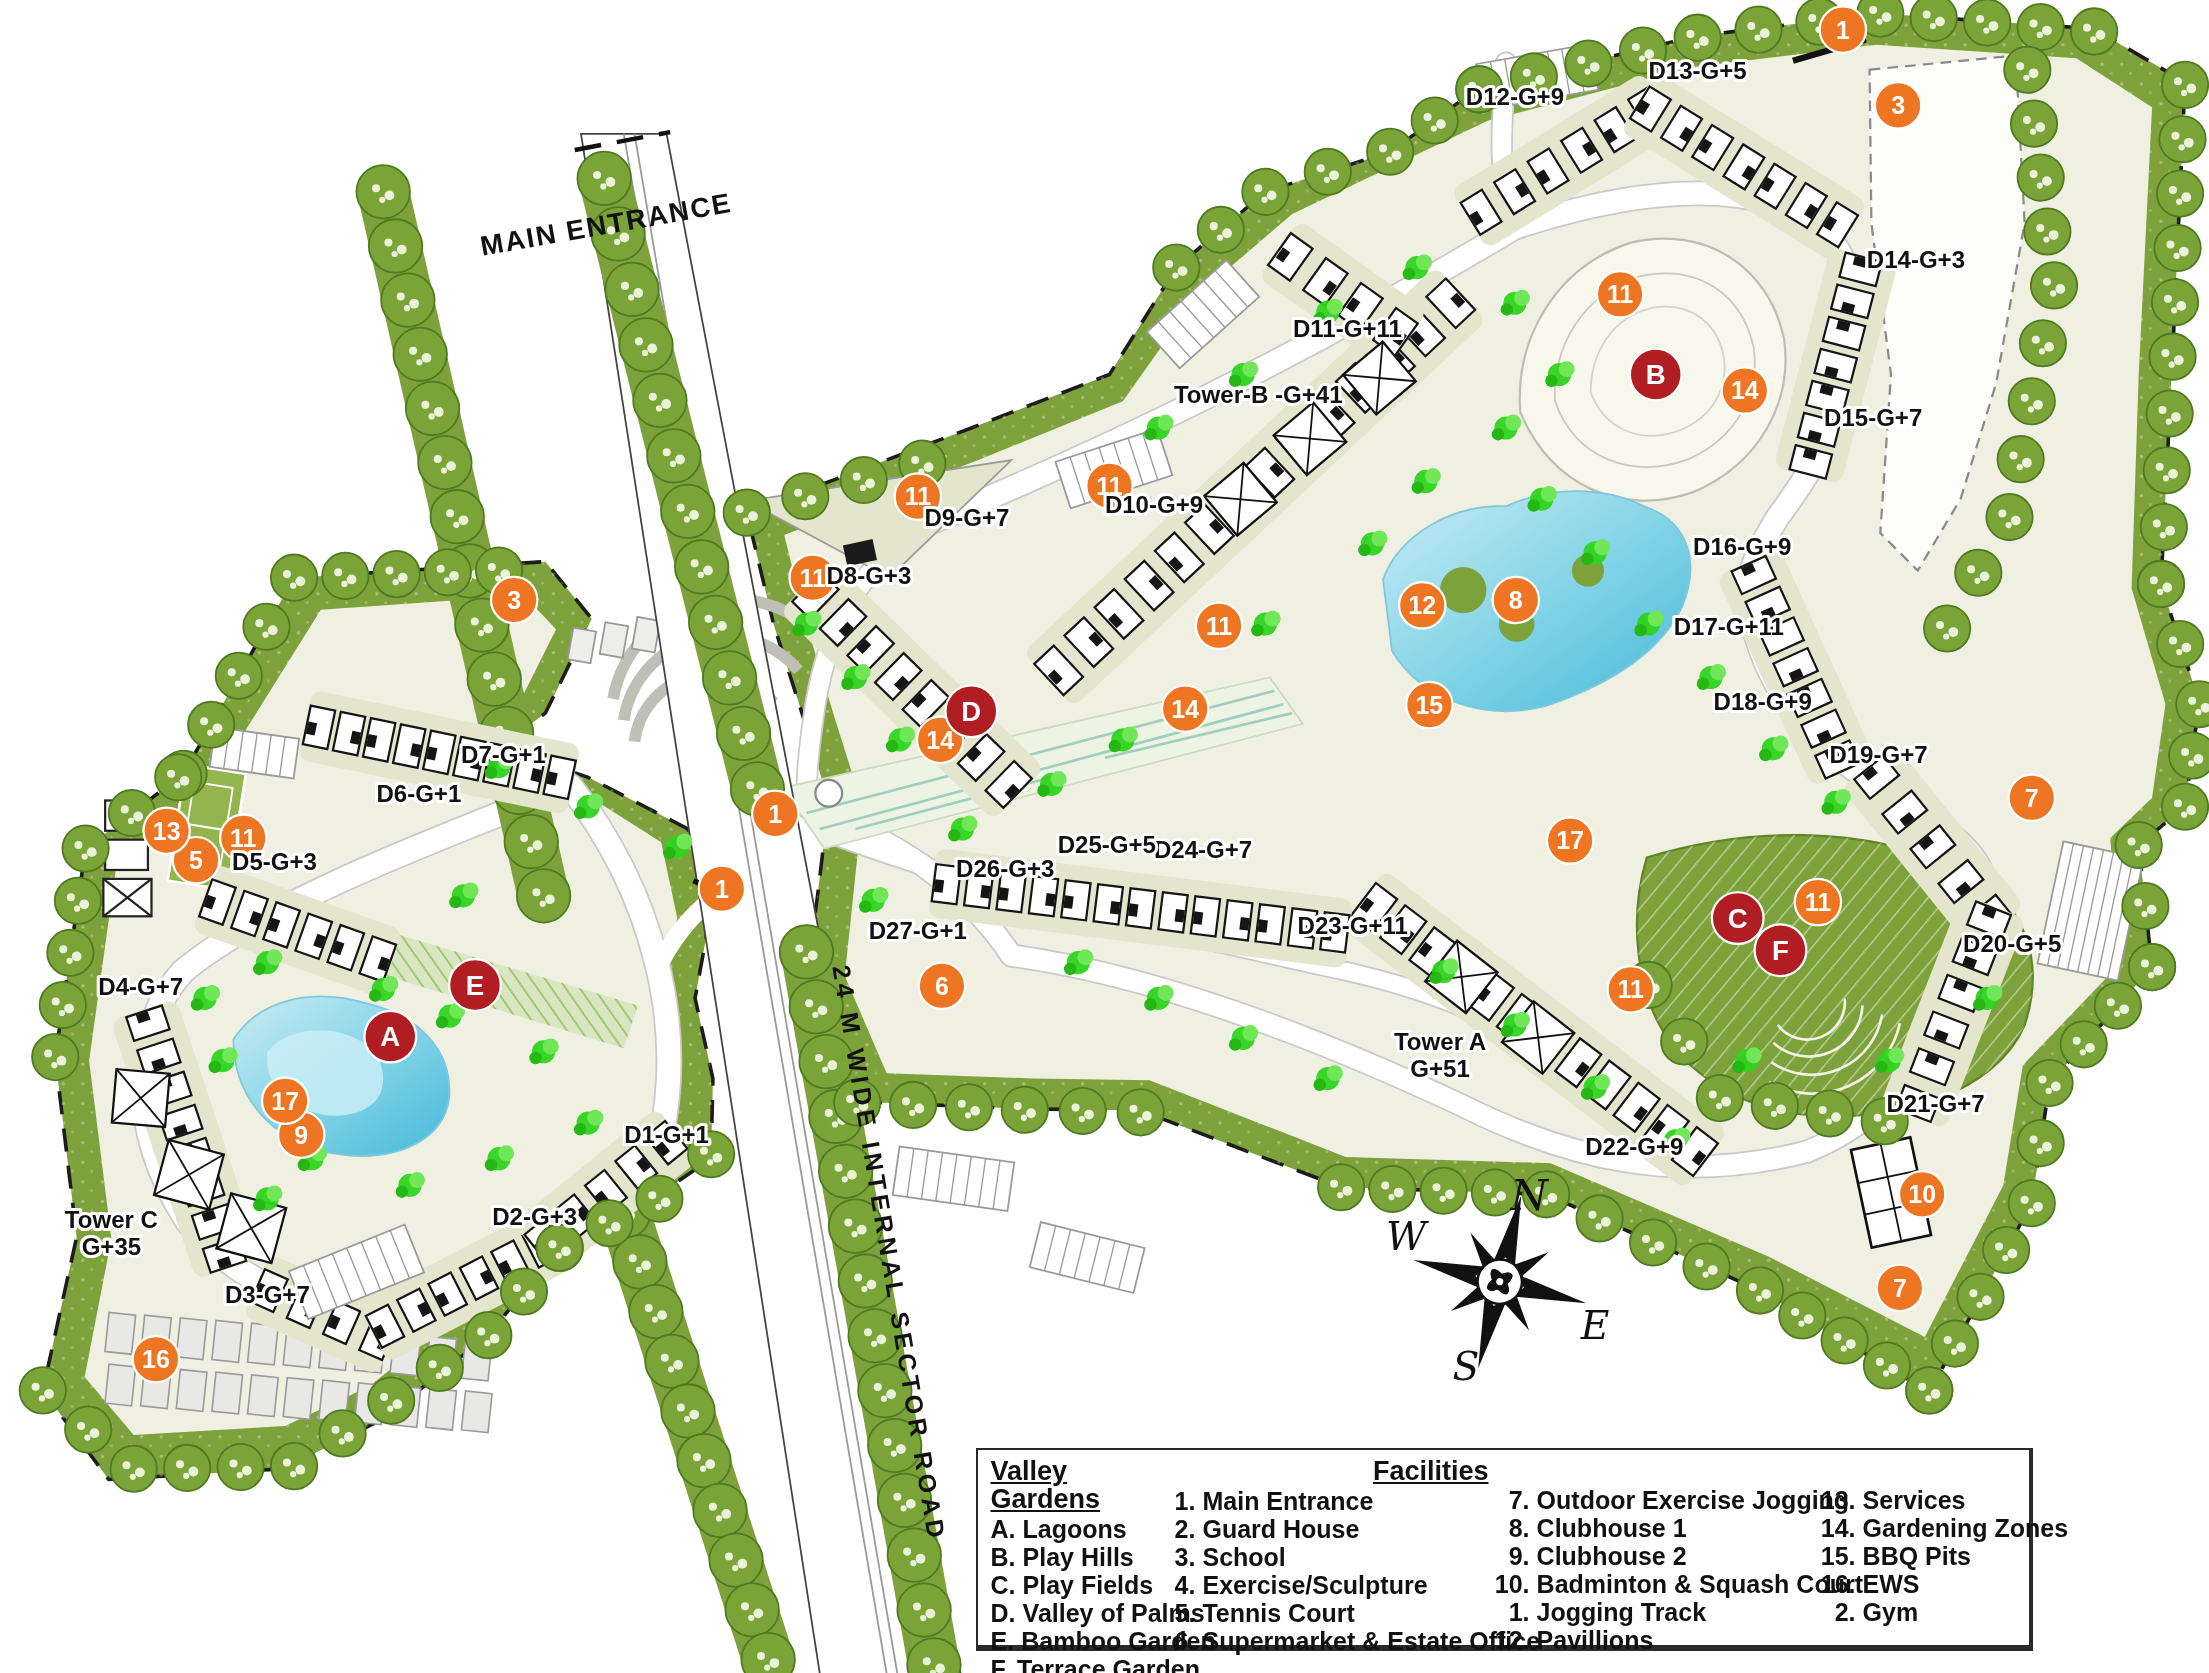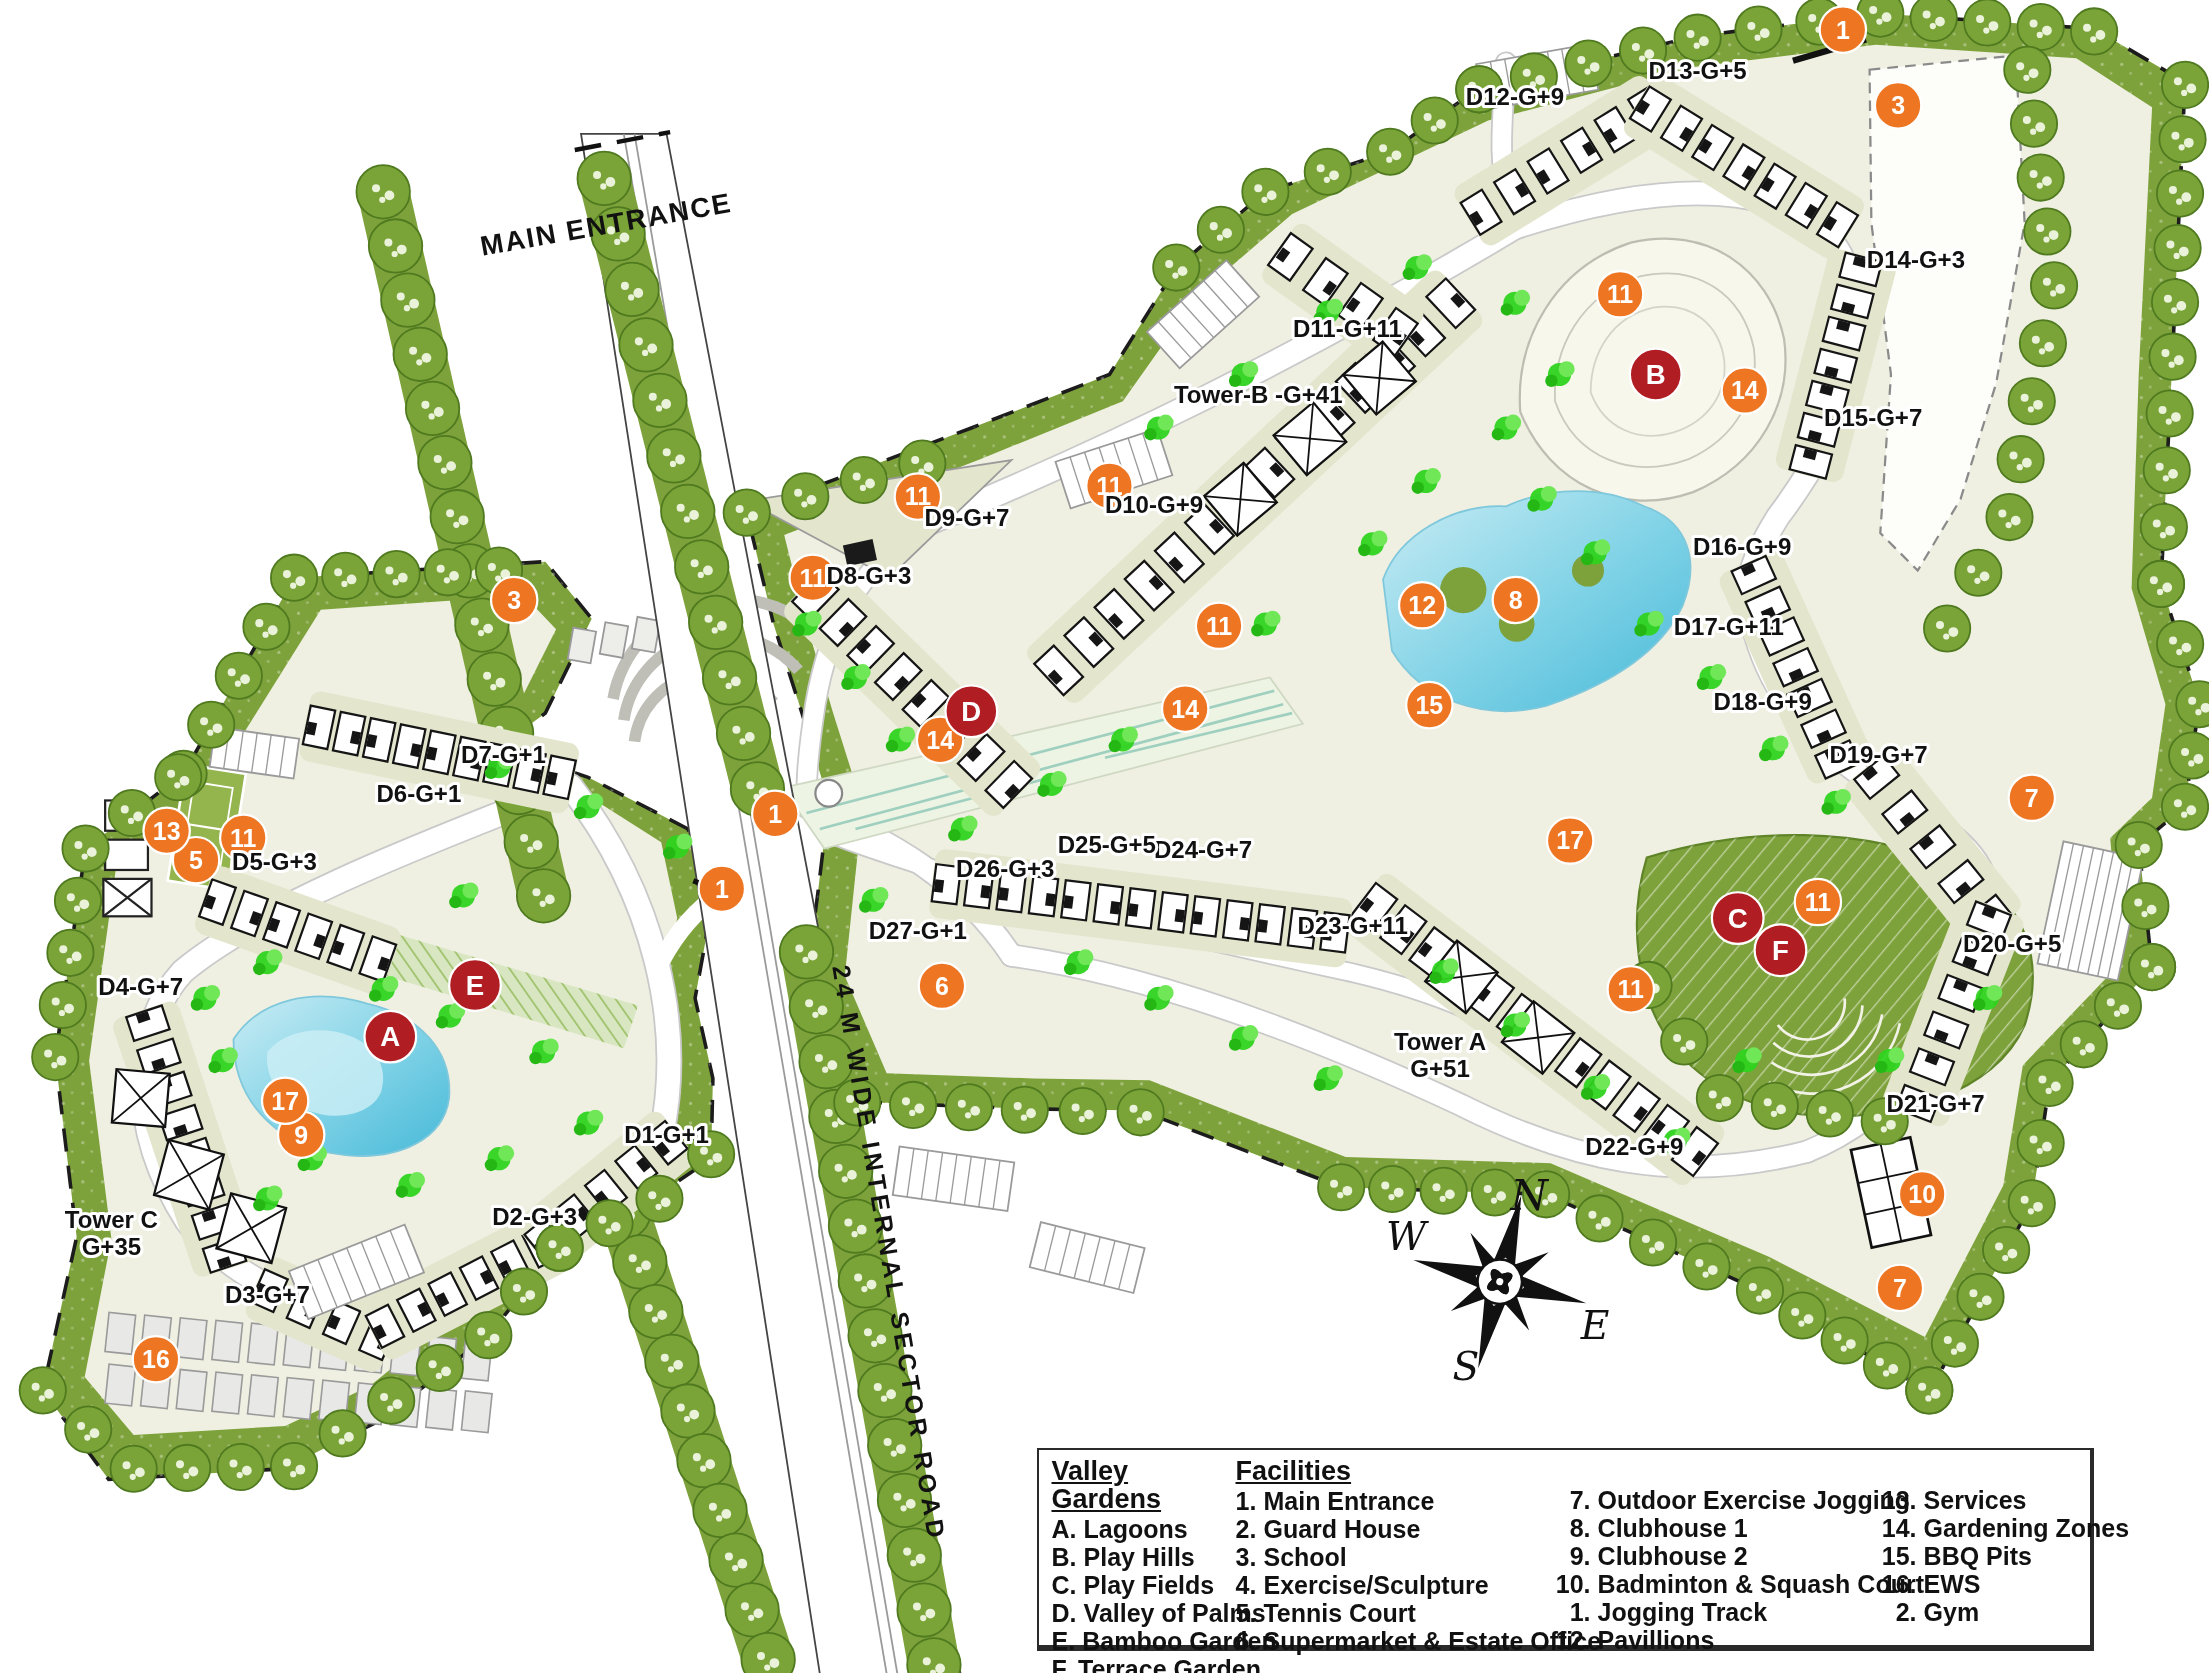--- a/index.html
+++ b/index.html
@@ -1,25 +1,25 @@
 <!DOCTYPE html>
 <html style="font-size:14.3px"><head>
 <meta charset="utf-8">
 <style>
   html,body{margin:0;padding:0;background:#ffffff;}
   .stage{position:relative;width:2210px;height:1674px;background:#fff;overflow:hidden;
          font-family:"Liberation Sans",sans-serif;}
   .stage svg{position:absolute;left:0;top:0;}
   
-  .legend{position:absolute;left:1037px;top:1448px;width:1057px;height:203px;background:#fff;
+  .legend{position:absolute;left:976px;top:1448px;width:1057px;height:203px;background:#fff;
           border:2.7px solid #2a2a2a;border-right-width:4.5px;border-bottom-width:6.2px;
           box-sizing:border-box;display:flex;padding:7.1px 0 0 12.5px;z-index:6;}
   .legend .col{flex:0 0 auto;}
   .legend .c1{width:184px;}
-  .legend .c2{width:314px;}
+  .legend .c2{width:314px;text-align:right;}
   .legend .c3{width:326px;}
   .legend .c4{width:214px;}
   .legend h3{font-size:27px;font-weight:700;color:#111;margin:0 0 1.8px 0;line-height:28px;
              text-decoration:underline;}
   .legend ul{list-style:none;margin:0;padding:0;}
   .legend li{display:flex;font-size:25px;font-weight:700;color:#111;line-height:28px;white-space:nowrap;}
   .legend li .key{margin-right:7.1px;}
   .legend .c3 li .key,.legend .c4 li .key{min-width:41px;text-align:right;}
   .legend .c3{padding-top:29px;} .legend .c4{padding-top:29px;}
   

